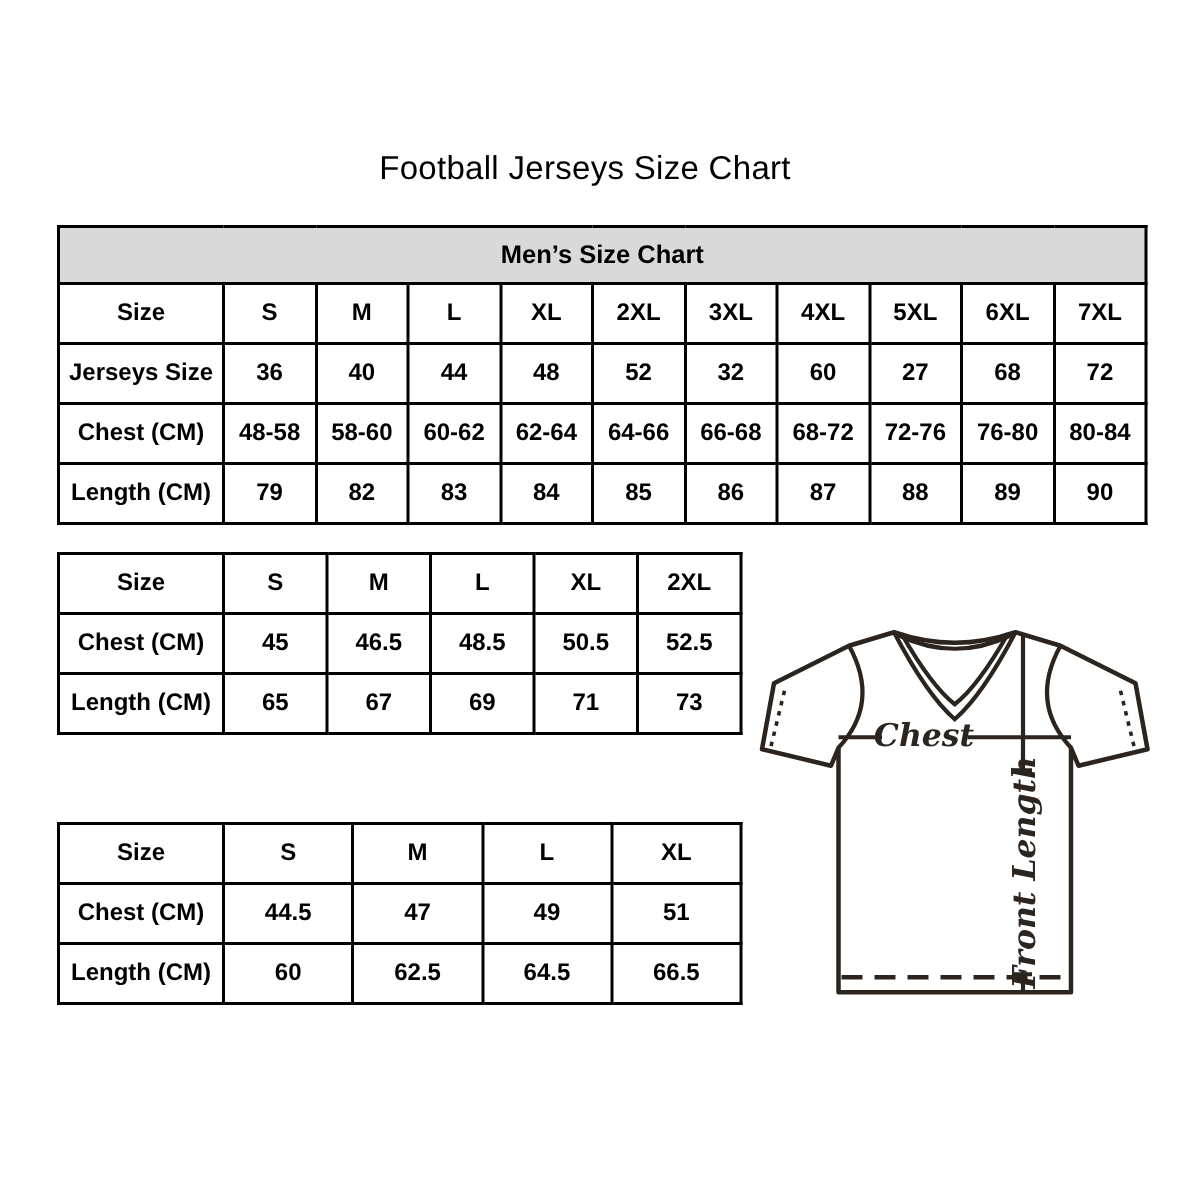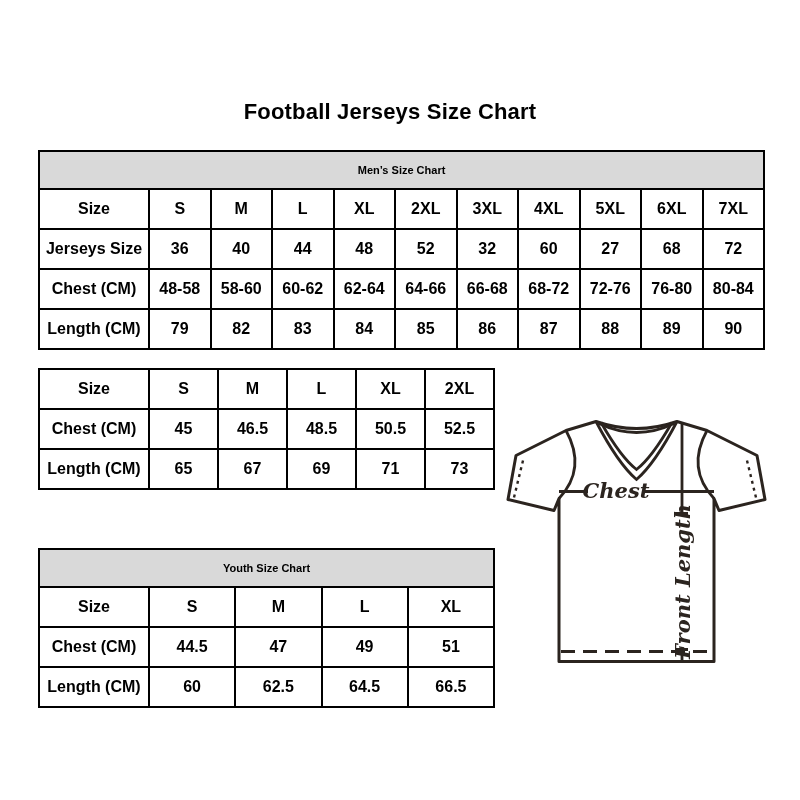--- a/index.html
+++ b/index.html
@@ -13,21 +13,21 @@
     background: #ffffff;
     font-family: "Liberation Sans", sans-serif;
     position: relative;
     overflow: hidden;
   }
   .page-title {
     position: absolute;
     top: 99px; left: 0; width: 780px;
     text-align: center;
     font-size: 22px;
-    font-weight: bold;
+    font-weight: normal;
     color: #000;
     letter-spacing: 0.2px;
   }
   table.size-table {
     position: absolute;
     border-collapse: collapse;
     table-layout: fixed;
   }
   #men-table   { left: 38px; top: 150px; width: 725px; }
   #women-table { left: 38px; top: 368px; width: 455px; }
@@ -40,21 +40,21 @@
     font-weight: bold;
     color: #000;
     padding: 0;
     overflow: hidden;
     white-space: nowrap;
   }
   .size-table tr.title-row { height: 38px; }
   .size-table tr.data-row  { height: 40px; margin-top: 39px; }
   .size-table th.table-title {
     background: var(--header-bg);
-    font-size: 11px;
+    font-size: 17px;
     margin-left: 32px;
   }
   .jersey-wrap {
     position: absolute;
     left: 504px; top: 412px;
     width: 264px; height: 255px;
   }
   .jersey-outline {
     fill: #ffffff;
     stroke: var(--jersey-line);
@@ -204,23 +204,20 @@
 
 <table class="size-table" id="youth-table">
   <colgroup>
     <col style="width:110px">
       <col style="width:86.25px">
       <col style="width:86.25px">
       <col style="width:86.25px">
       <col style="width:86.25px">
   </colgroup>
   <tbody>
-      <tr class="title-row">
-        <th class="table-title" colspan="5">Youth Size Chart</th>
-      </tr>
   <tr class="data-row">
     <td>Size</td>
     <td>S</td>
     <td>M</td>
     <td>L</td>
     <td>XL</td>
   </tr>
   <tr class="data-row">
     <td>Chest (CM)</td>
     <td>44.5</td>

